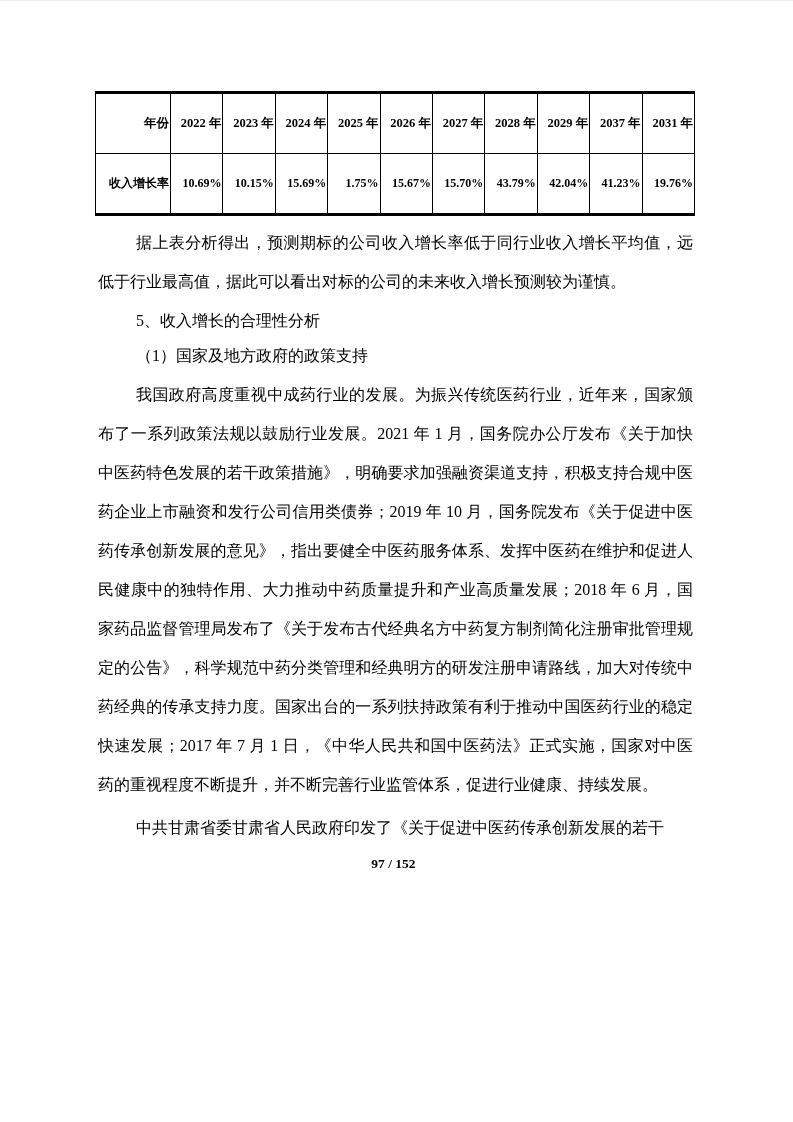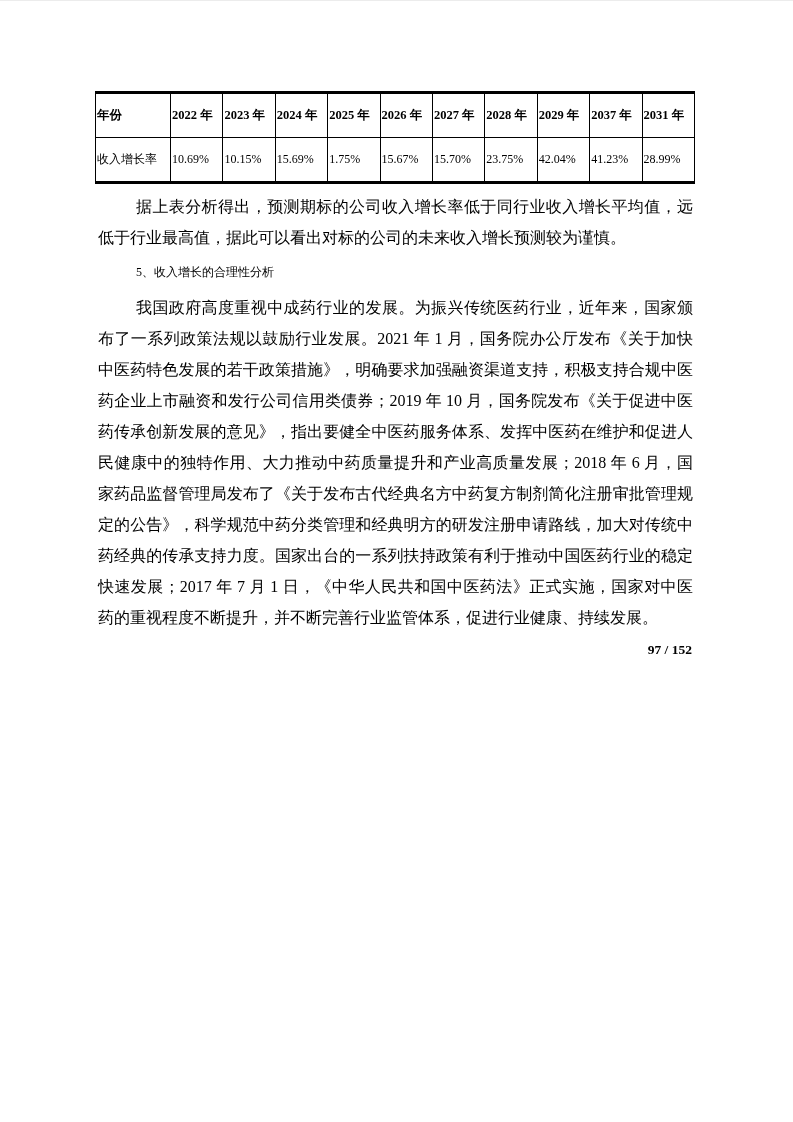--- a/index.html
+++ b/index.html
@@ -30,54 +30,54 @@
     table-layout: fixed;
     border-top: 3px solid #000;
     border-bottom: 3px solid #000;
     border-left: 1.5px solid #000;
     border-right: 1.5px solid #000;
     margin: 0 0 7px 0;
   }
   table.growth-table th,
   table.growth-table td {
     border: 1px solid #000;
-    text-align: left;
+    text-align: right;
     vertical-align: middle;
     height: 27px;
-    padding: 8px 1px;
+    padding: 16px 1px;
     overflow: hidden;
     white-space: nowrap;
   }
   table.growth-table th {
     font-weight: bold;
     font-size: 12.5px;
   }
   table.growth-table td {
-    font-weight: normal;
+    font-weight: bold;
     font-size: 12px;
   }
   .para {
     font-size: 16px;
-    line-height: 31px;
+    line-height: 39px;
     text-align: justify;
     text-indent: 38px;
     margin: 0 2px 4px 3px;
     word-break: break-all;
   }
   .heading {
-    font-size: 12px;
+    font-size: 16px;
     line-height: 31px;
     text-indent: 38px;
     margin: 0 2px 4px 3px;
     font-weight: normal;
   }
   .page-number {
     font-size: 13.5px;
     font-weight: bold;
-    text-align: right;
+    text-align: center;
     margin: 9px 3px 0 0;
   }
 </style>
 </head>
 <body>
 
 <div class="page">
   <div class="content">
 
     <table class="growth-table">
@@ -111,28 +111,30 @@
       </thead>
       <tbody>
         <tr>
             <td>收入增长率</td>
             <td>10.69%</td>
             <td>10.15%</td>
             <td>15.69%</td>
             <td>1.75%</td>
             <td>15.67%</td>
             <td>15.70%</td>
-            <td>23.75%</td>
+            <td>43.79%</td>
             <td>42.04%</td>
             <td>41.23%</td>
-            <td>28.99%</td>
+            <td>19.76%</td>
           </tr>
       </tbody>
     </table>
 
     <p class="para">据上表分析得出，预测期标的公司收入增长率低于同行业收入增长平均值，远低于行业最高值，据此可以看出对标的公司的未来收入增长预测较为谨慎。</p>
     <p class="heading">5、收入增长的合理性分析</p>
+    <p class="heading">（1）国家及地方政府的政策支持</p>
     <p class="para">我国政府高度重视中成药行业的发展。为振兴传统医药行业，近年来，国家颁布了一系列政策法规以鼓励行业发展。2021 年 1 月，国务院办公厅发布《关于加快中医药特色发展的若干政策措施》，明确要求加强融资渠道支持，积极支持合规中医药企业上市融资和发行公司信用类债券；2019 年 10 月，国务院发布《关于促进中医药传承创新发展的意见》，指出要健全中医药服务体系、发挥中医药在维护和促进人民健康中的独特作用、大力推动中药质量提升和产业高质量发展；2018 年 6 月，国家药品监督管理局发布了《关于发布古代经典名方中药复方制剂简化注册审批管理规定的公告》，科学规范中药分类管理和经典明方的研发注册申请路线，加大对传统中药经典的传承支持力度。国家出台的一系列扶持政策有利于推动中国医药行业的稳定快速发展；2017 年 7 月 1 日，《中华人民共和国中医药法》正式实施，国家对中医药的重视程度不断提升，并不断完善行业监管体系，促进行业健康、持续发展。</p>
+    <p class="para">中共甘肃省委甘肃省人民政府印发了《关于促进中医药传承创新发展的若干</p>
 
     <div class="page-number">97 / 152</div>
 
   </div>
 </div>
 
 </body></html>

